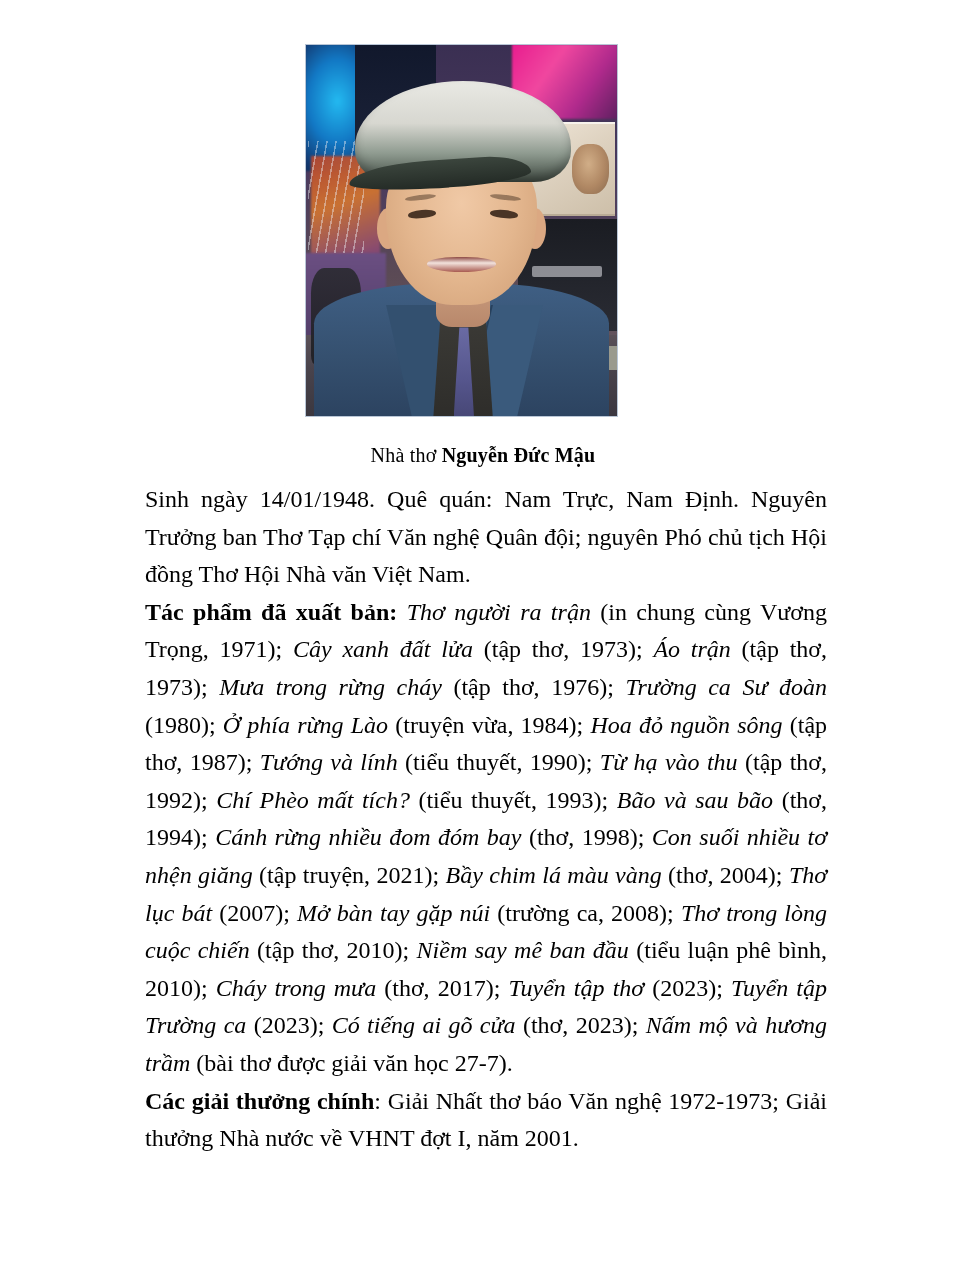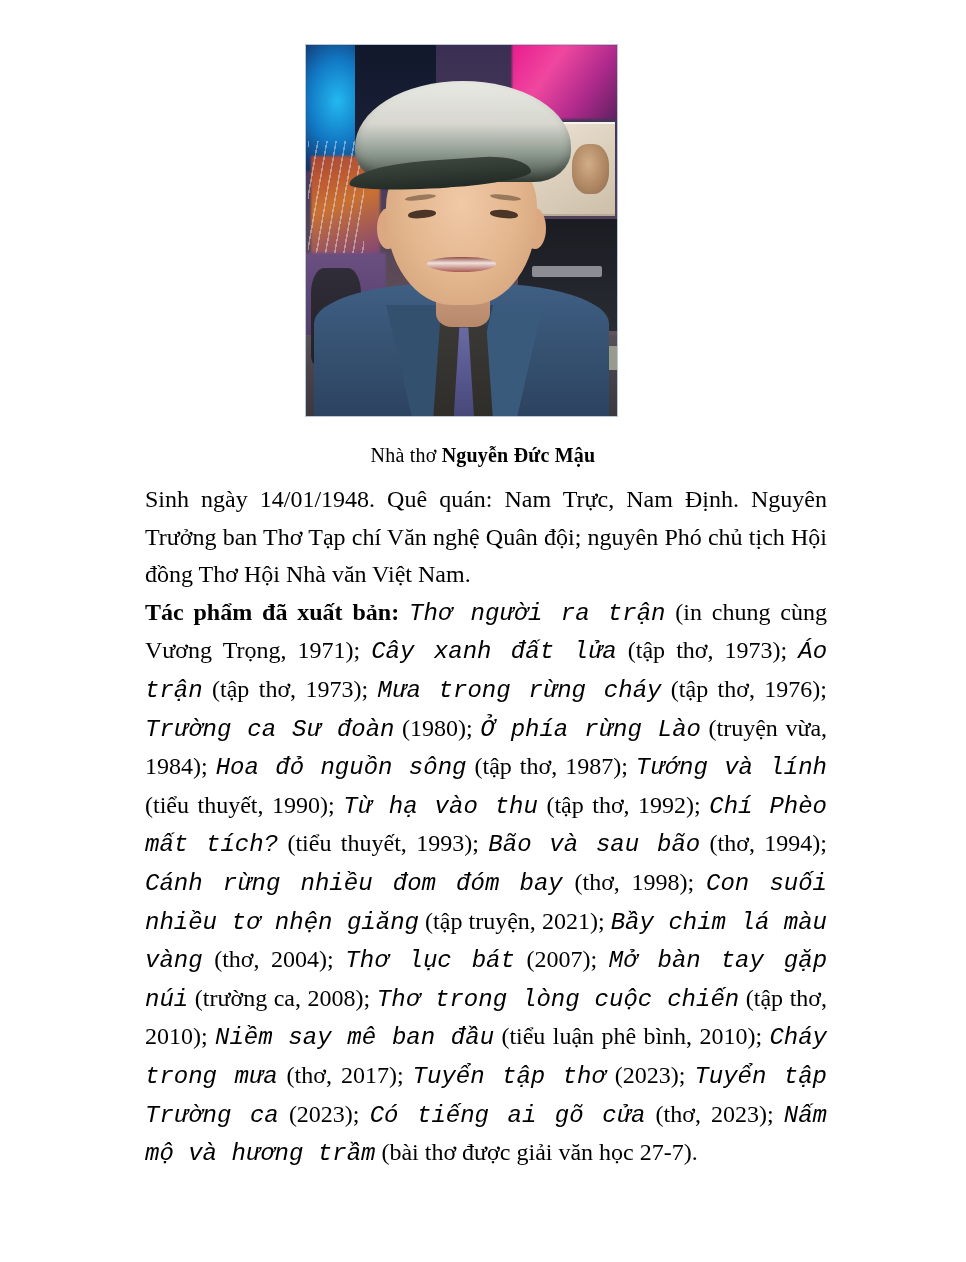--- a/index.html
+++ b/index.html
@@ -309,21 +309,21 @@
     font-size: 24px;
     line-height: 37.6px;
     text-align: justify;
     text-justify: inter-word;
     letter-spacing: 0;
   }
   .body-text p {
     margin: 0;
   }
   .lbl { font-weight: bold; }
-  .ttl { font-style: italic; font-family: Liberation Mono, monospace; }
+  .ttl { font-style: italic; }
 </style>
 </head>
 <body>
 
 <div class="photo-frame">
   <div class="photo-canvas">
     <div class="bg-base"></div>
     <div class="bg-left-cyan"></div>
     <div class="bg-left-navy"></div>
     <div class="bg-left-warm"></div>
@@ -359,14 +359,15 @@
 </div>
 
 <div class="heading"><span>Nhà thơ </span><span class="name">Nguyễn Đức Mậu</span></div>
 
 <div class="body-text">
 
   <p><span>Sinh ngày 14/01/1948. Quê quán: Nam Trực, Nam Định. Nguyên Trưởng ban Thơ Tạp chí Văn nghệ Quân đội; nguyên Phó chủ tịch Hội đồng Thơ Hội Nhà văn Việt Nam.</span></p>
 
   <p><span class="lbl">Tác phẩm đã xuất bản:</span> <span id="works-list"><span class="ttl">Thơ người ra trận</span> <span>(in chung cùng Vương Trọng, 1971);</span> <span class="ttl">Cây xanh đất lửa</span> <span>(tập thơ, 1973);</span> <span class="ttl">Áo trận</span> <span>(tập thơ, 1973);</span> <span class="ttl">Mưa trong rừng cháy</span> <span>(tập thơ, 1976);</span> <span class="ttl">Trường ca Sư đoàn</span> <span>(1980);</span> <span class="ttl">Ở phía rừng Lào</span> <span>(truyện vừa, 1984);</span> <span class="ttl">Hoa đỏ nguồn sông</span> <span>(tập thơ, 1987);</span> <span class="ttl">Tướng và lính</span> <span>(tiểu thuyết, 1990);</span> <span class="ttl">Từ hạ vào thu</span> <span>(tập thơ, 1992);</span> <span class="ttl">Chí Phèo mất tích?</span> <span>(tiểu thuyết, 1993);</span> <span class="ttl">Bão và sau bão</span> <span>(thơ, 1994);</span> <span class="ttl">Cánh rừng nhiều đom đóm bay</span> <span>(thơ, 1998);</span> <span class="ttl">Con suối nhiều tơ nhện giăng</span> <span>(tập truyện, 2021);</span> <span class="ttl">Bầy chim lá màu vàng</span> <span>(thơ, 2004);</span> <span class="ttl">Thơ lục bát</span> <span>(2007);</span> <span class="ttl">Mở bàn tay gặp núi</span> <span>(trường ca, 2008);</span> <span class="ttl">Thơ trong lòng cuộc chiến</span> <span>(tập thơ, 2010);</span> <span class="ttl">Niềm say mê ban đầu</span> <span>(tiểu luận phê bình, 2010);</span> <span class="ttl">Cháy trong mưa</span> <span>(thơ, 2017);</span> <span class="ttl">Tuyển tập thơ</span> <span>(2023);</span> <span class="ttl">Tuyển tập Trường ca</span> <span>(2023);</span> <span class="ttl">Có tiếng ai gõ cửa</span> <span>(thơ, 2023);</span> <span class="ttl">Nấm mộ và hương trầm</span> <span>(bài thơ được giải văn học 27-7).</span></span></p>
 
+  <p><span class="lbl">Các giải thưởng chính</span><span>: Giải Nhất thơ báo Văn nghệ 1972-1973; Giải thưởng Nhà nước về VHNT đợt I, năm 2001.</span></p>
 
 </div>
 
 </body></html>

